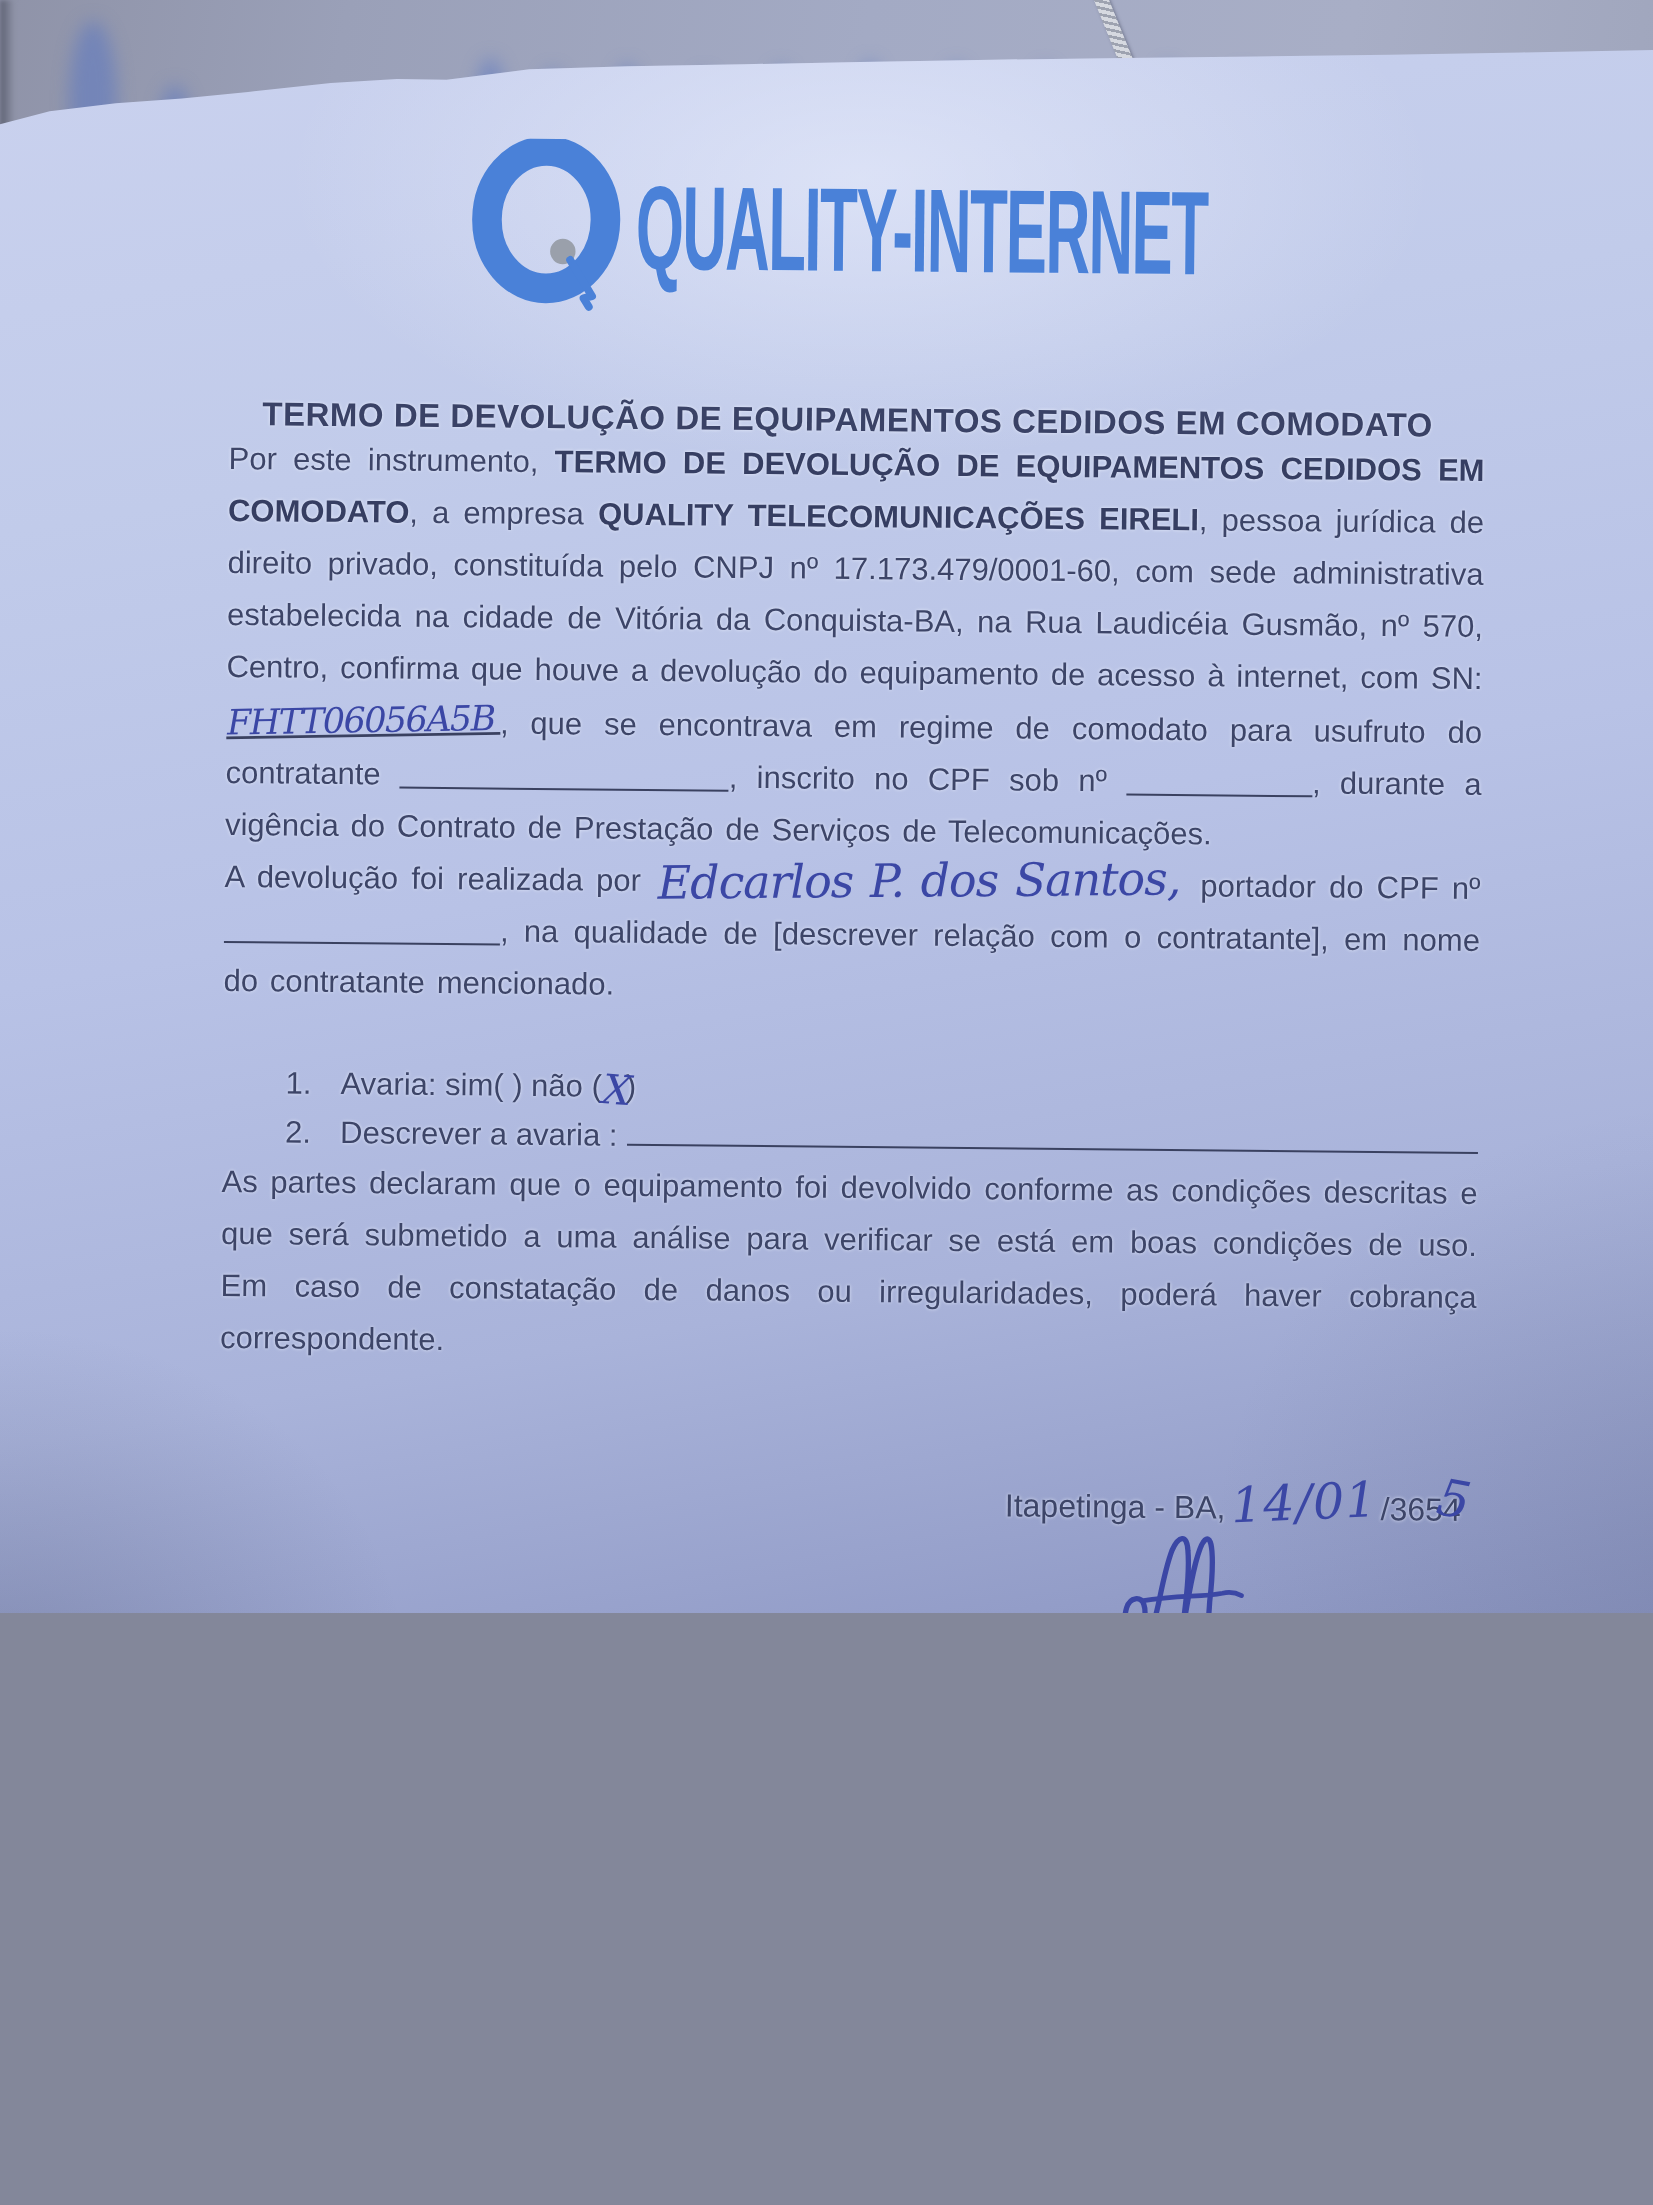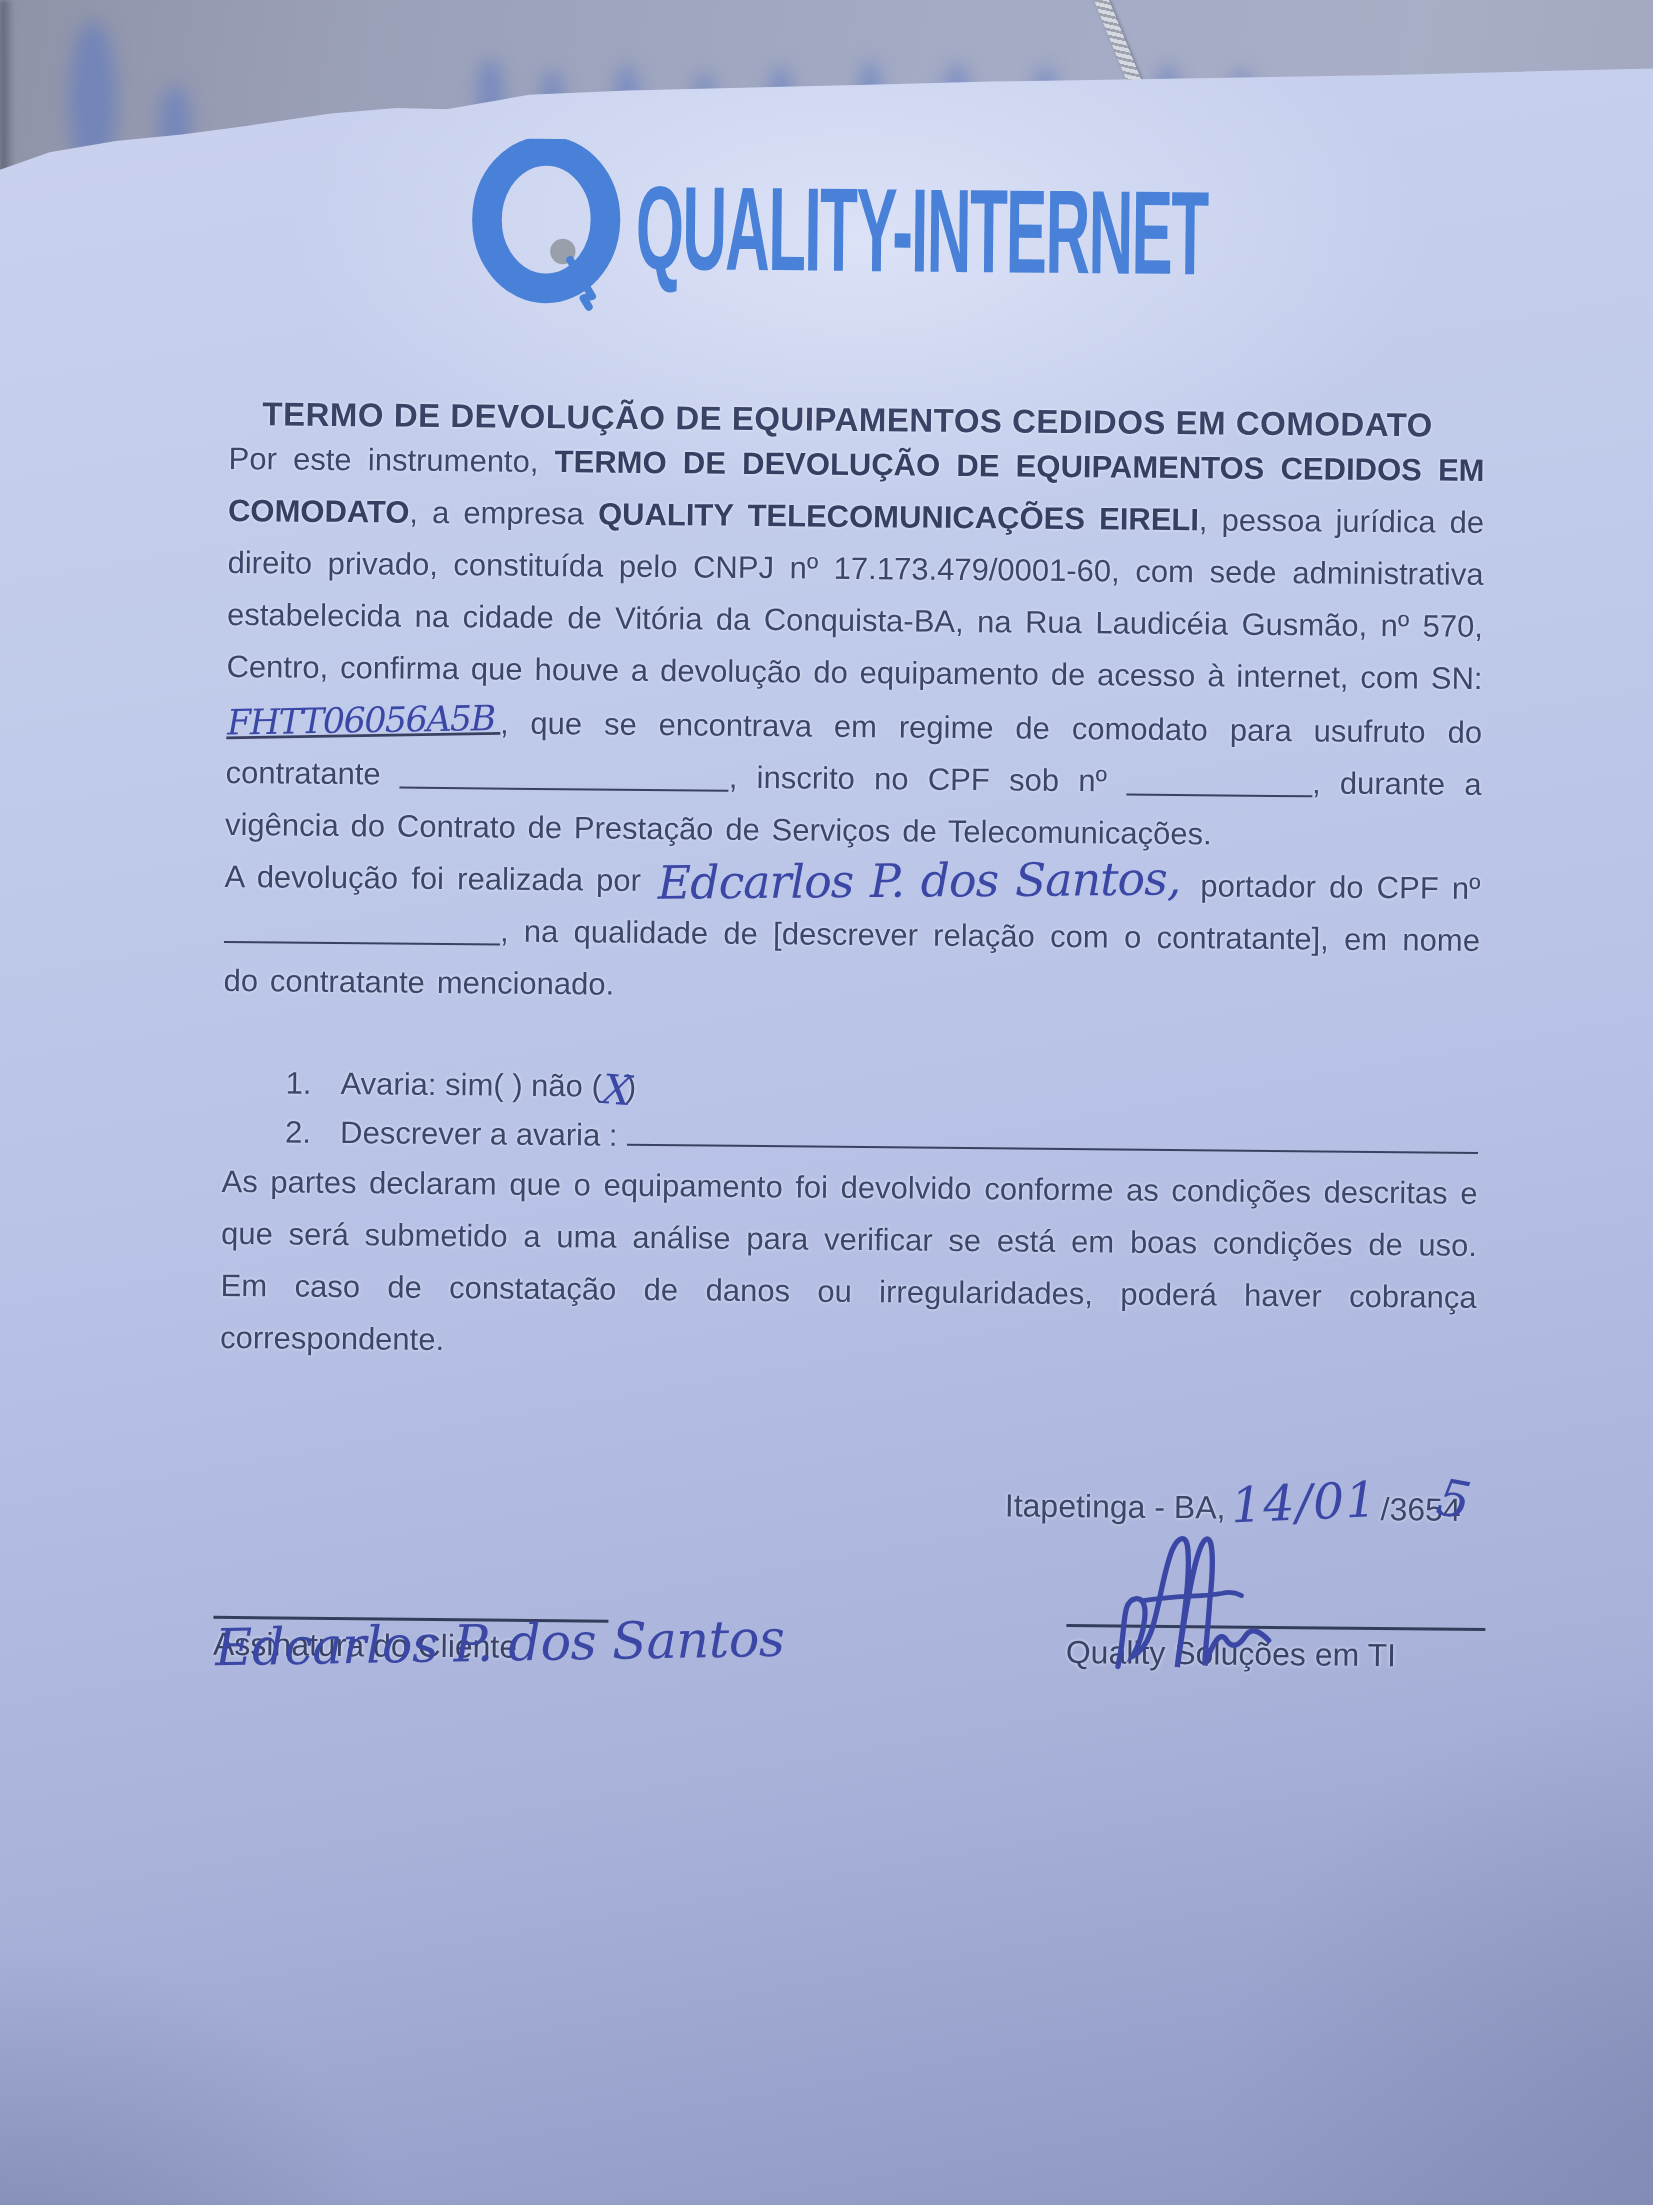--- a/index.html
+++ b/index.html
@@ -1,18 +1,18 @@
 <!DOCTYPE html>
 <html style="font-size:8.5px"><head>
 <meta charset="utf-8">
 <style>
   html,body{margin:0;padding:0;background:#83879a;}
   .photo{
     position:relative;
-    width:1654px;height:2205px;
+    width:1654px;height:1613px;
     overflow:hidden;
     font-family:"Liberation Sans",sans-serif;
   }
   
   .backdrop{
     position:absolute;inset:0;
     background:linear-gradient(100deg,#8f93a8 0%,#9aa0b8 18%,#a3aac4 45%,#a8aec6 70%,#9aa0b6 100%);
   }
   .dark-edge{
     position:absolute;left:0;top:0;width:13.8px;height:318px;

